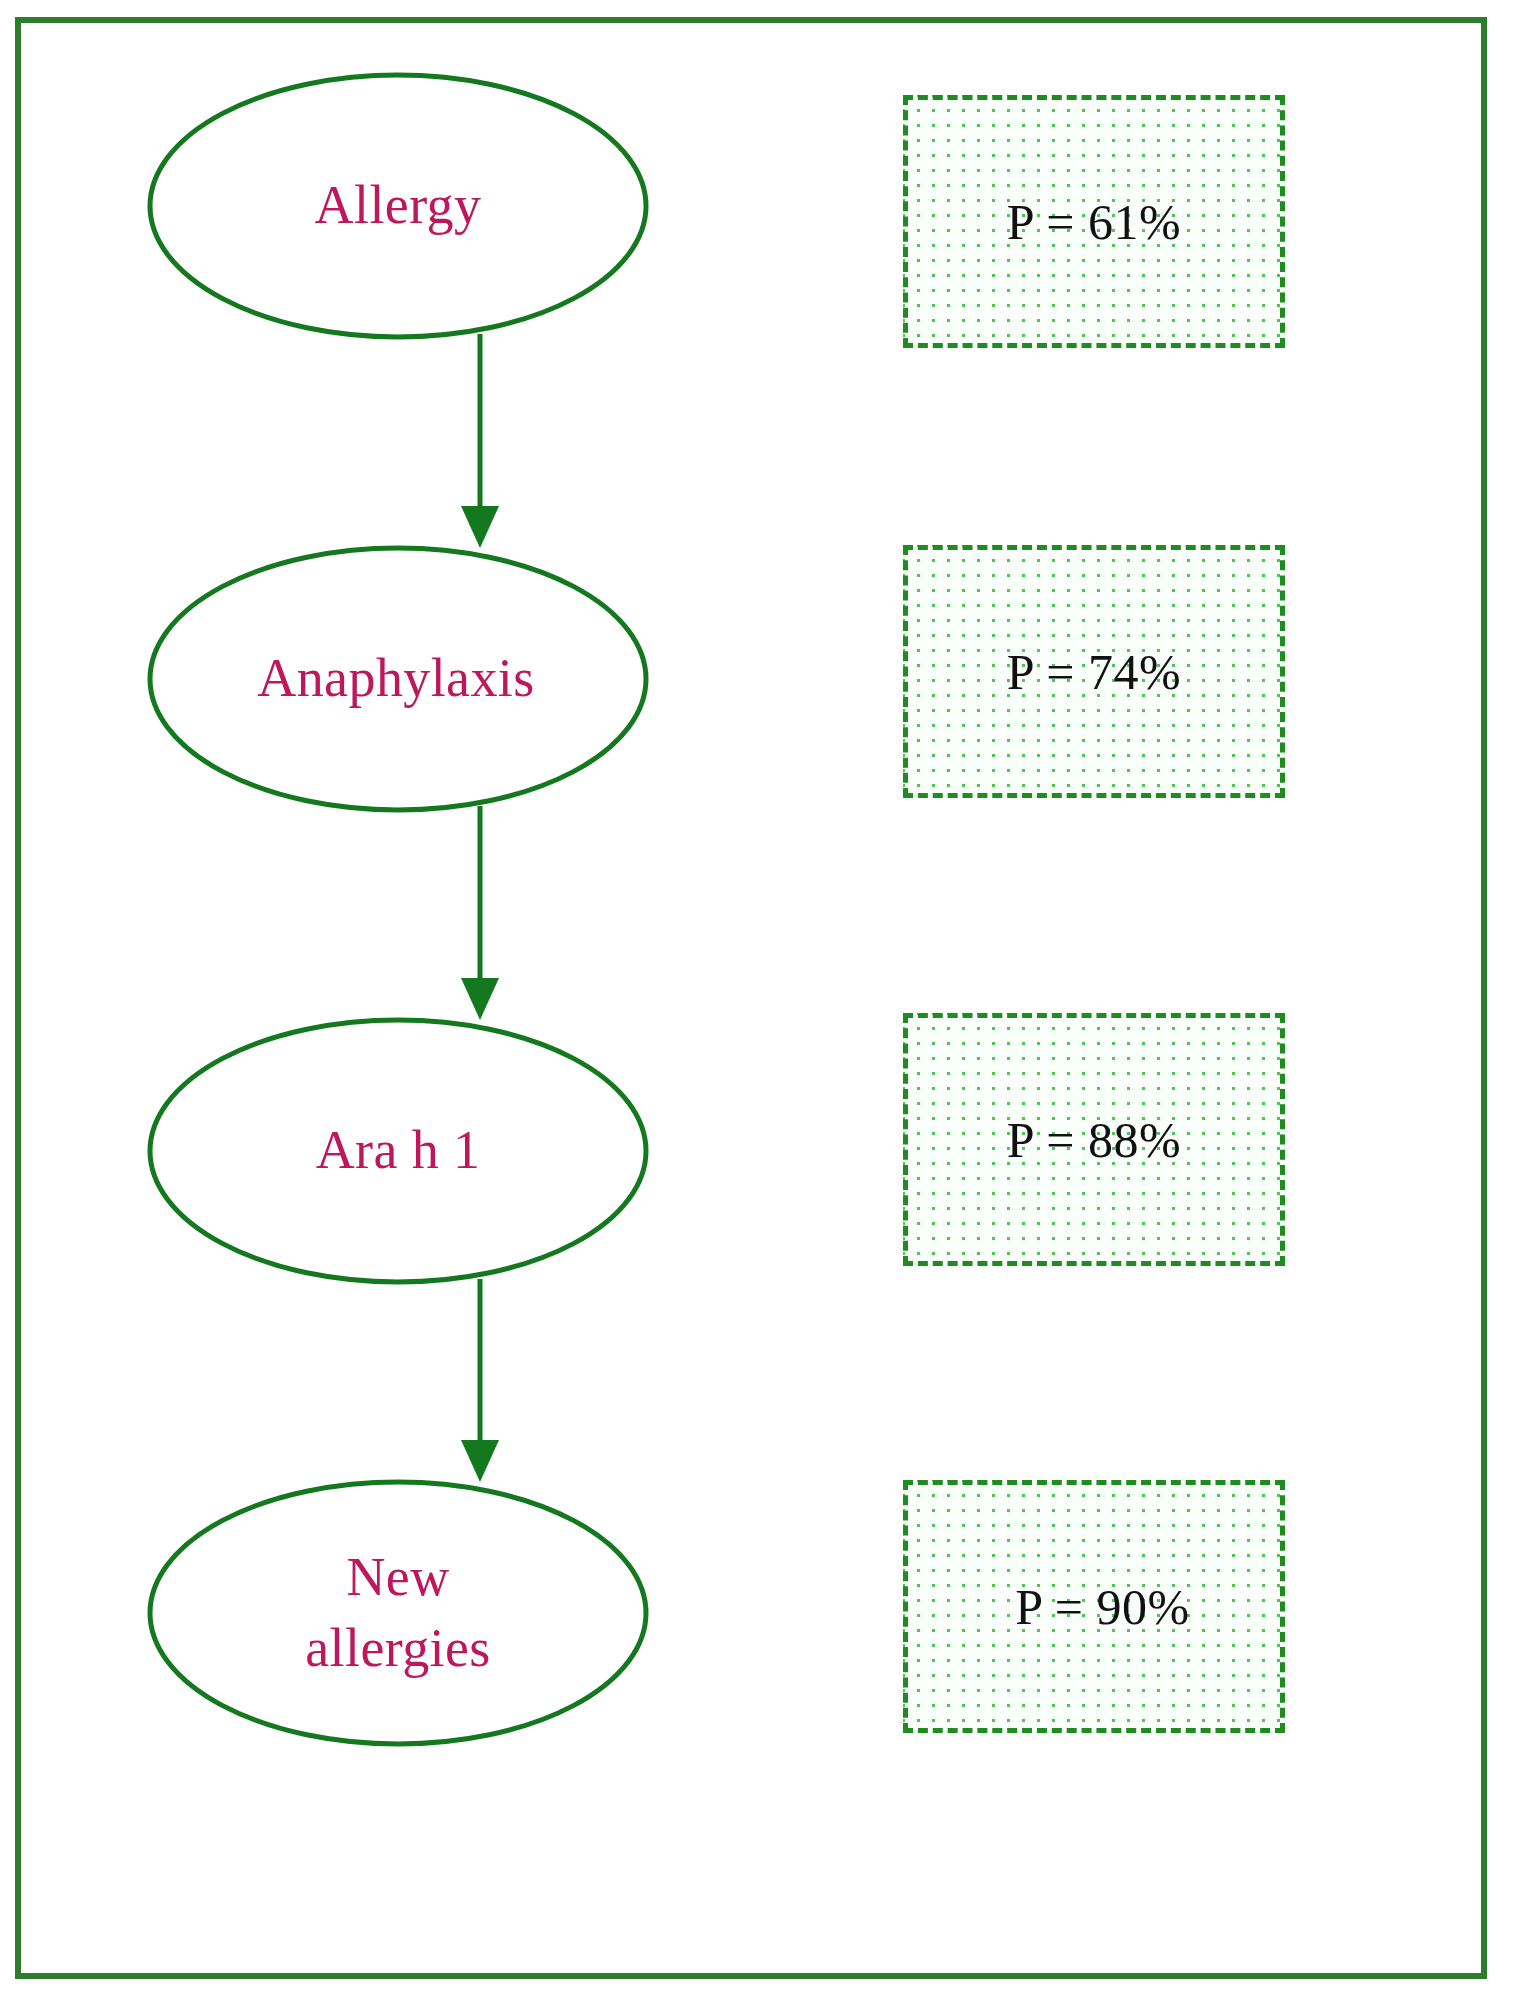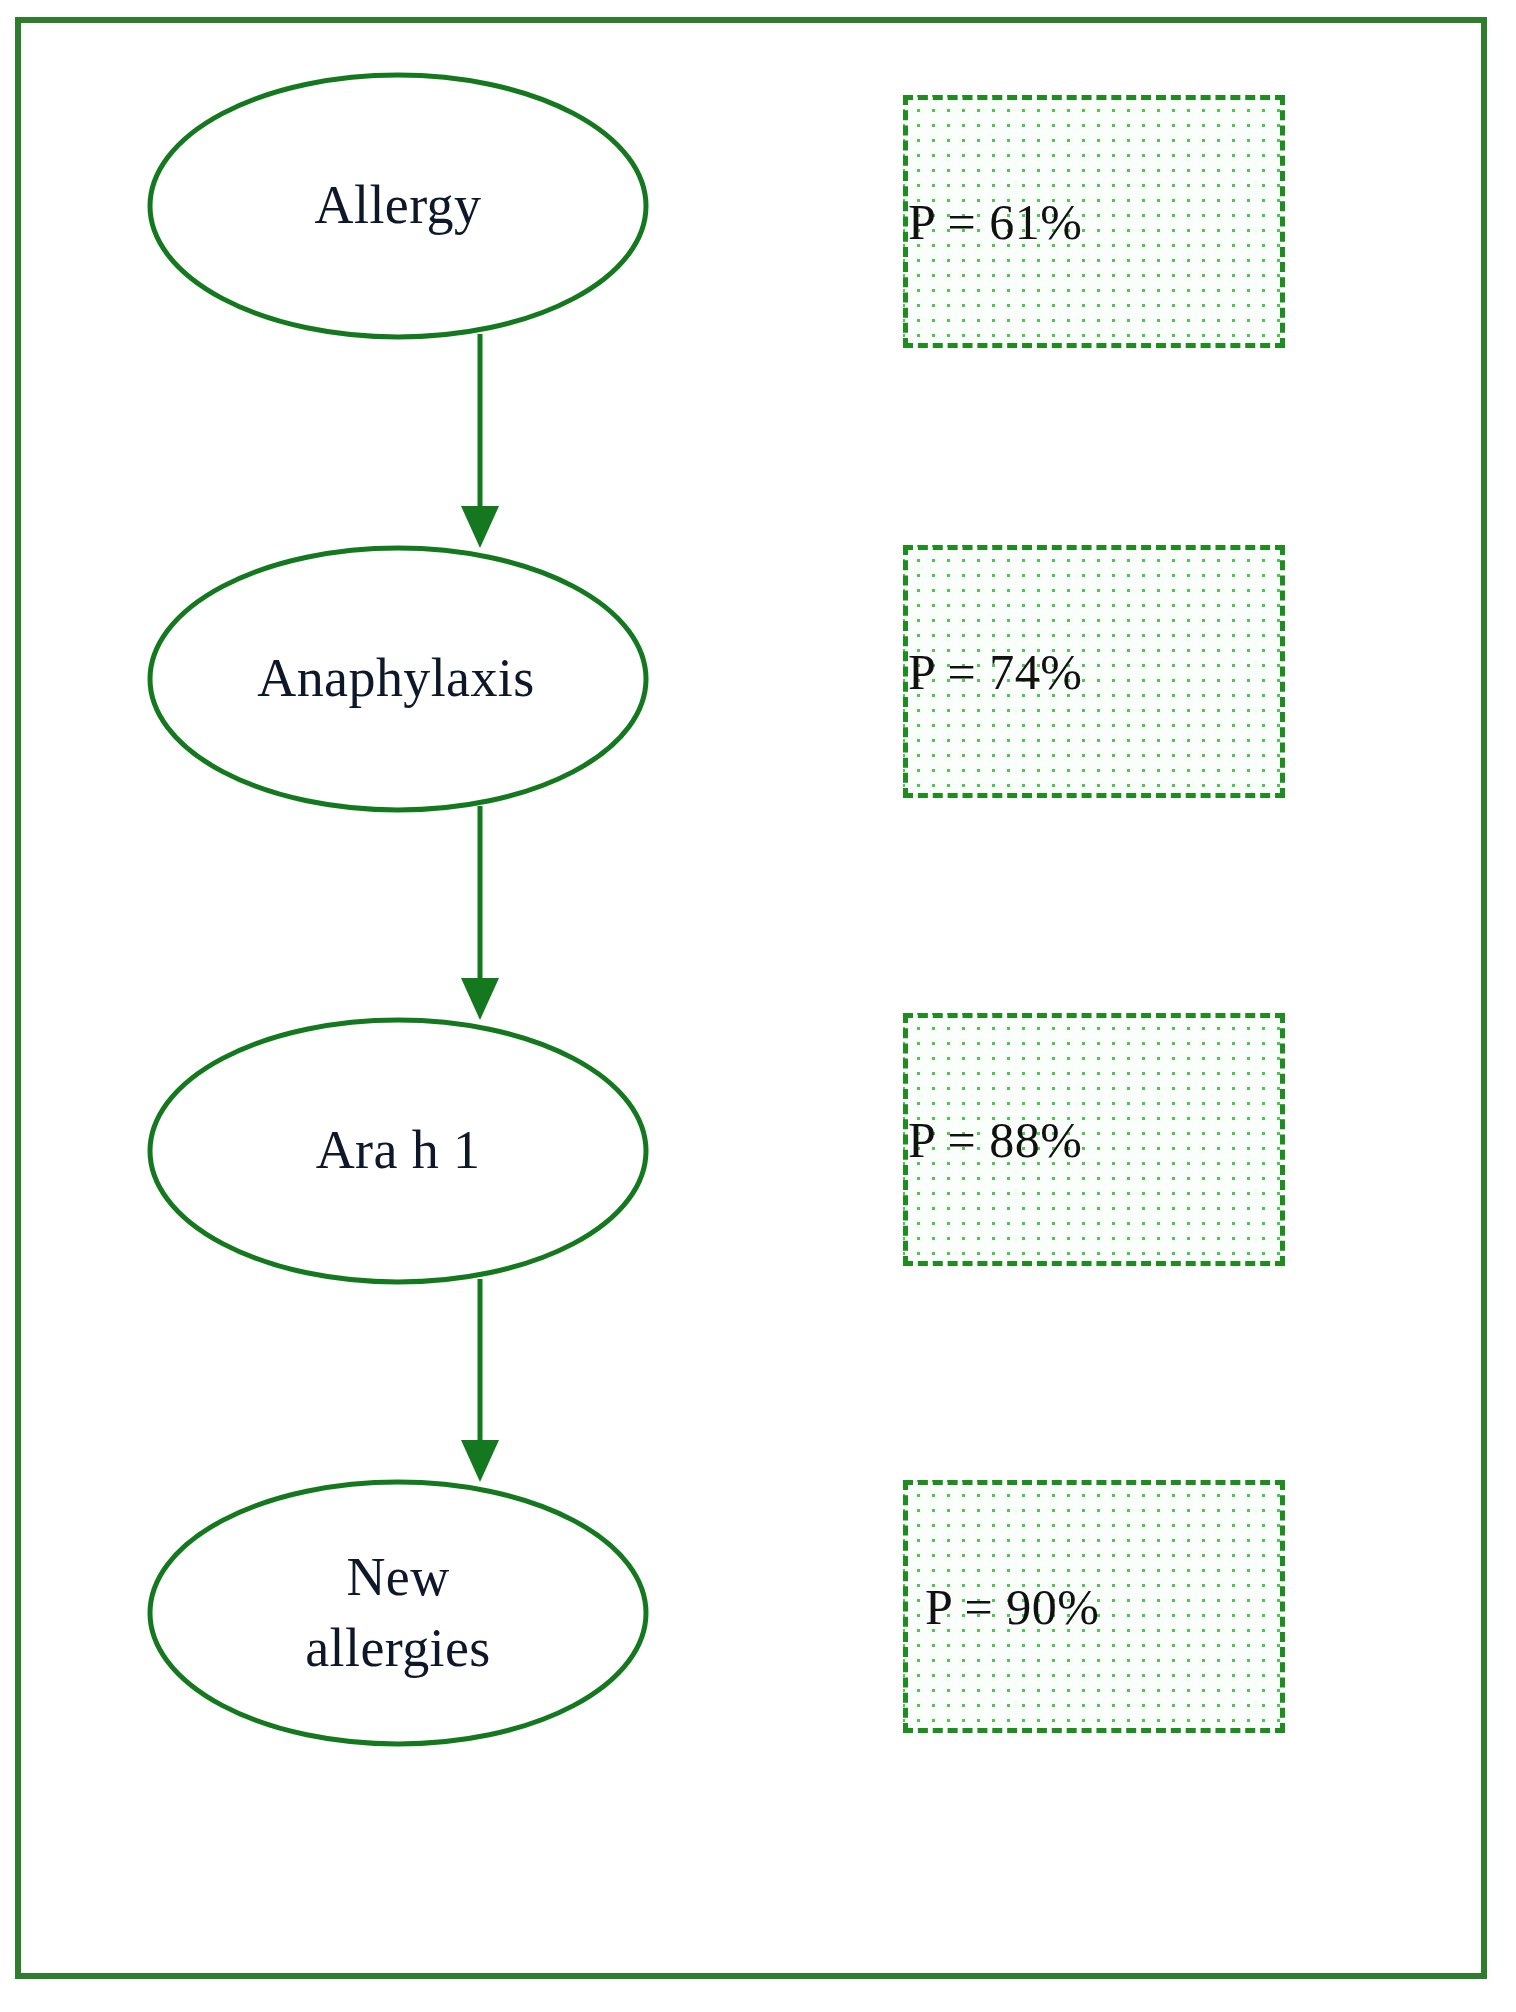--- a/index.html
+++ b/index.html
@@ -51,33 +51,34 @@
     stroke: none;
   }
   
   .node-label {
     position: absolute;
     display: flex;
     flex-direction: column;
     align-items: center;
     justify-content: center;
     text-align: center;
-    color: #0f172a;
+    color: #be185d;
     font-size: 54px;
     line-height: 1.32;
     letter-spacing: 0.4px;
     pointer-events: none;
   }
   
   .prob-box {
     position: absolute;
     box-sizing: border-box;
     border: 5px dashed #1e8c1e;
     display: flex;
     align-items: center;
+    justify-content: center;
     background-color: #fbfffb;
     background-image:
       radial-gradient(#4fc64f 1.6px, transparent 1.7px);
     background-size: 15px 15px;
     background-position: 3px 3px;
   }
   .prob-text {
     color: #111111;
     font-size: 50px;
     letter-spacing: 0.5px;

